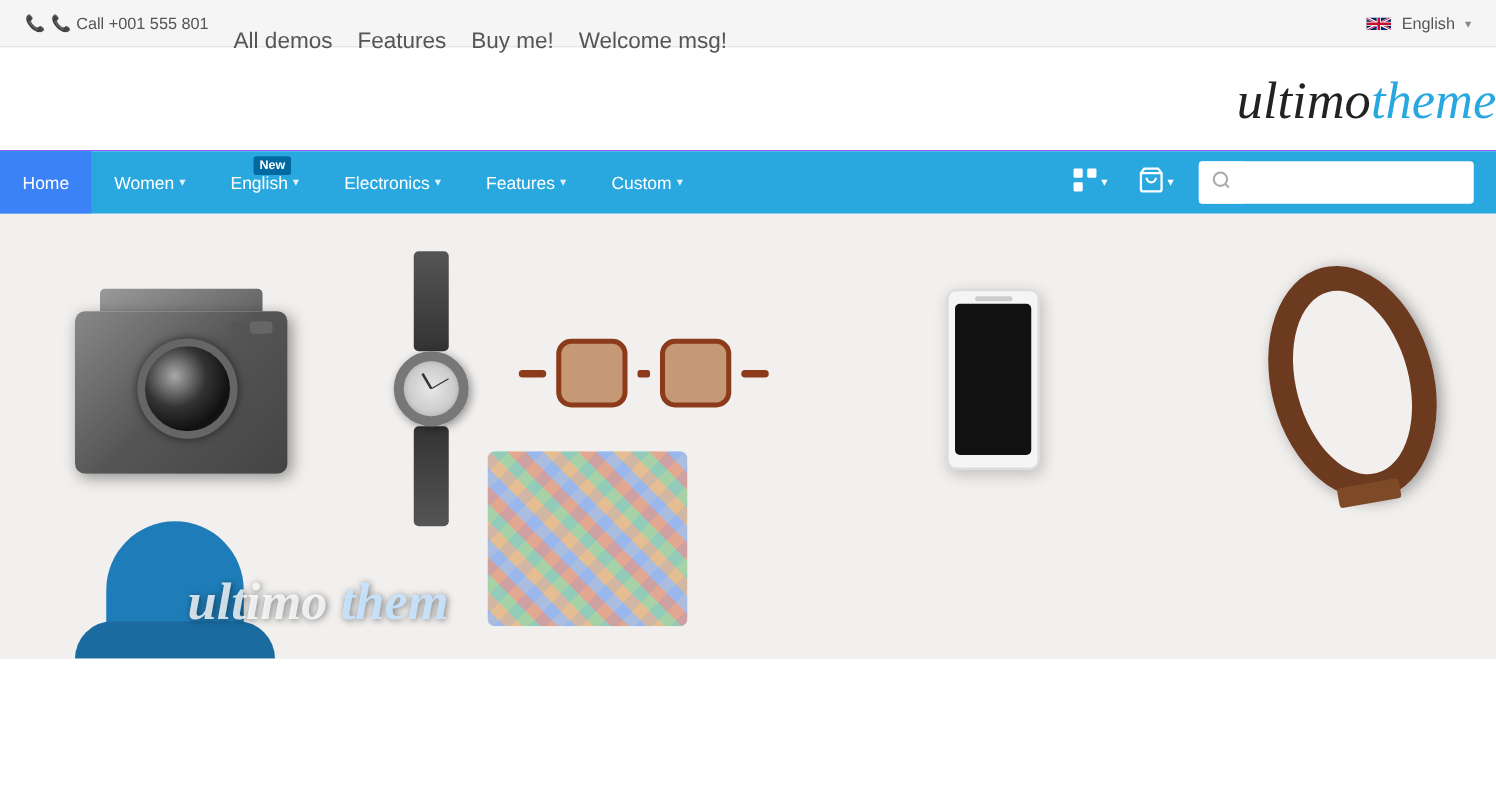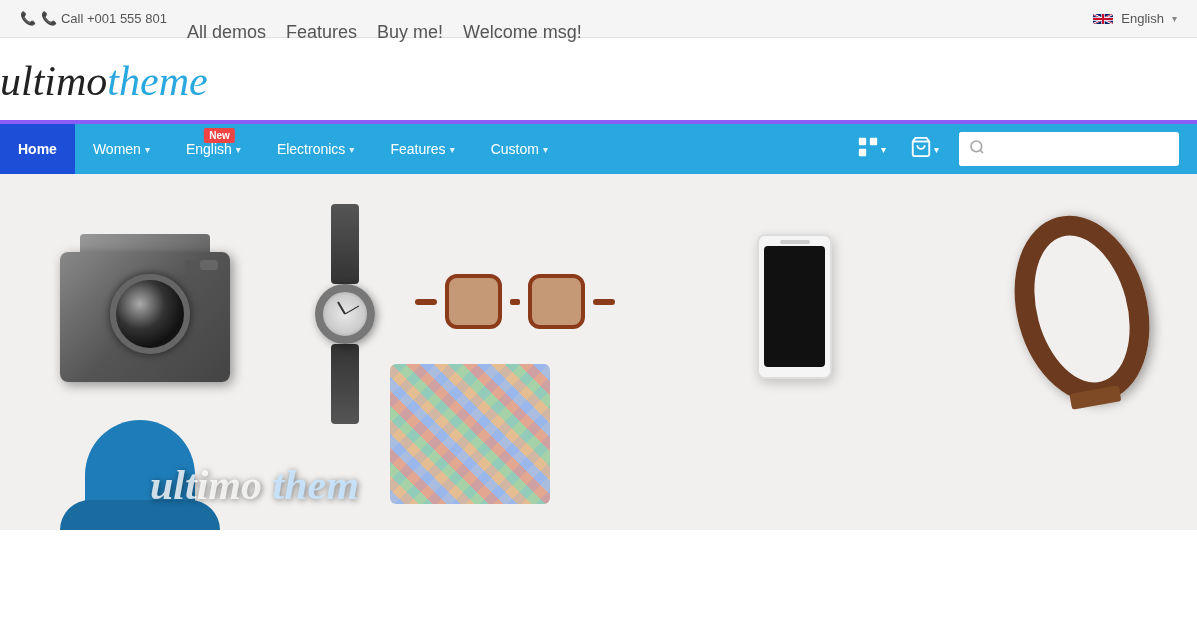--- a/index.html
+++ b/index.html
@@ -40,23 +40,23 @@
     .flag-icon {
       width: 20px;
       height: 14px;
       display: inline-block;
     }
     .chevron-small { font-size: 10px; color: #888; }
 
     
     .logo-area {
       background: #fff;
-      text-align: left;
+      text-align: right;
       padding: 22px 0 18px;
-      border-bottom: 4px solid #8b5cf6;
+      border-bottom: 1px solid #8b5cf6;
     }
     .logo-text {
       font-size: 42px;
       line-height: 1;
       font-family: 'Georgia', cursive;
     }
     .logo-ultimo { color: #222; font-style: italic; font-family: Georgia, serif; }
     .logo-theme { color: #29a8e0; font-style: italic; font-family: Georgia, serif; }
 
     
@@ -80,34 +80,33 @@
       padding: 0 18px;
       color: #fff;
       font-size: 14px;
       font-weight: 500;
       cursor: pointer;
       position: relative;
       white-space: nowrap;
       text-decoration: none;
     }
     .nav-item.active {
-      background: #1d4ed8;
-      font-weight: bold;
+      background: #3b82f6;
     }
     .nav-item .chevron {
       font-size: 10px;
       margin-left: 4px;
       opacity: 0.85;
     }
     .nav-badge {
       position: absolute;
       top: 4px;
       left: 50%;
       transform: translateX(-30%);
-      background: #ef4444;
+      background: #0369a1;
       color: #fff;
       font-size: 10px;
       font-weight: bold;
       padding: 2px 5px;
       border-radius: 2px;
     }
     .nav-right {
       display: flex;
       align-items: center;
       gap: 0;

